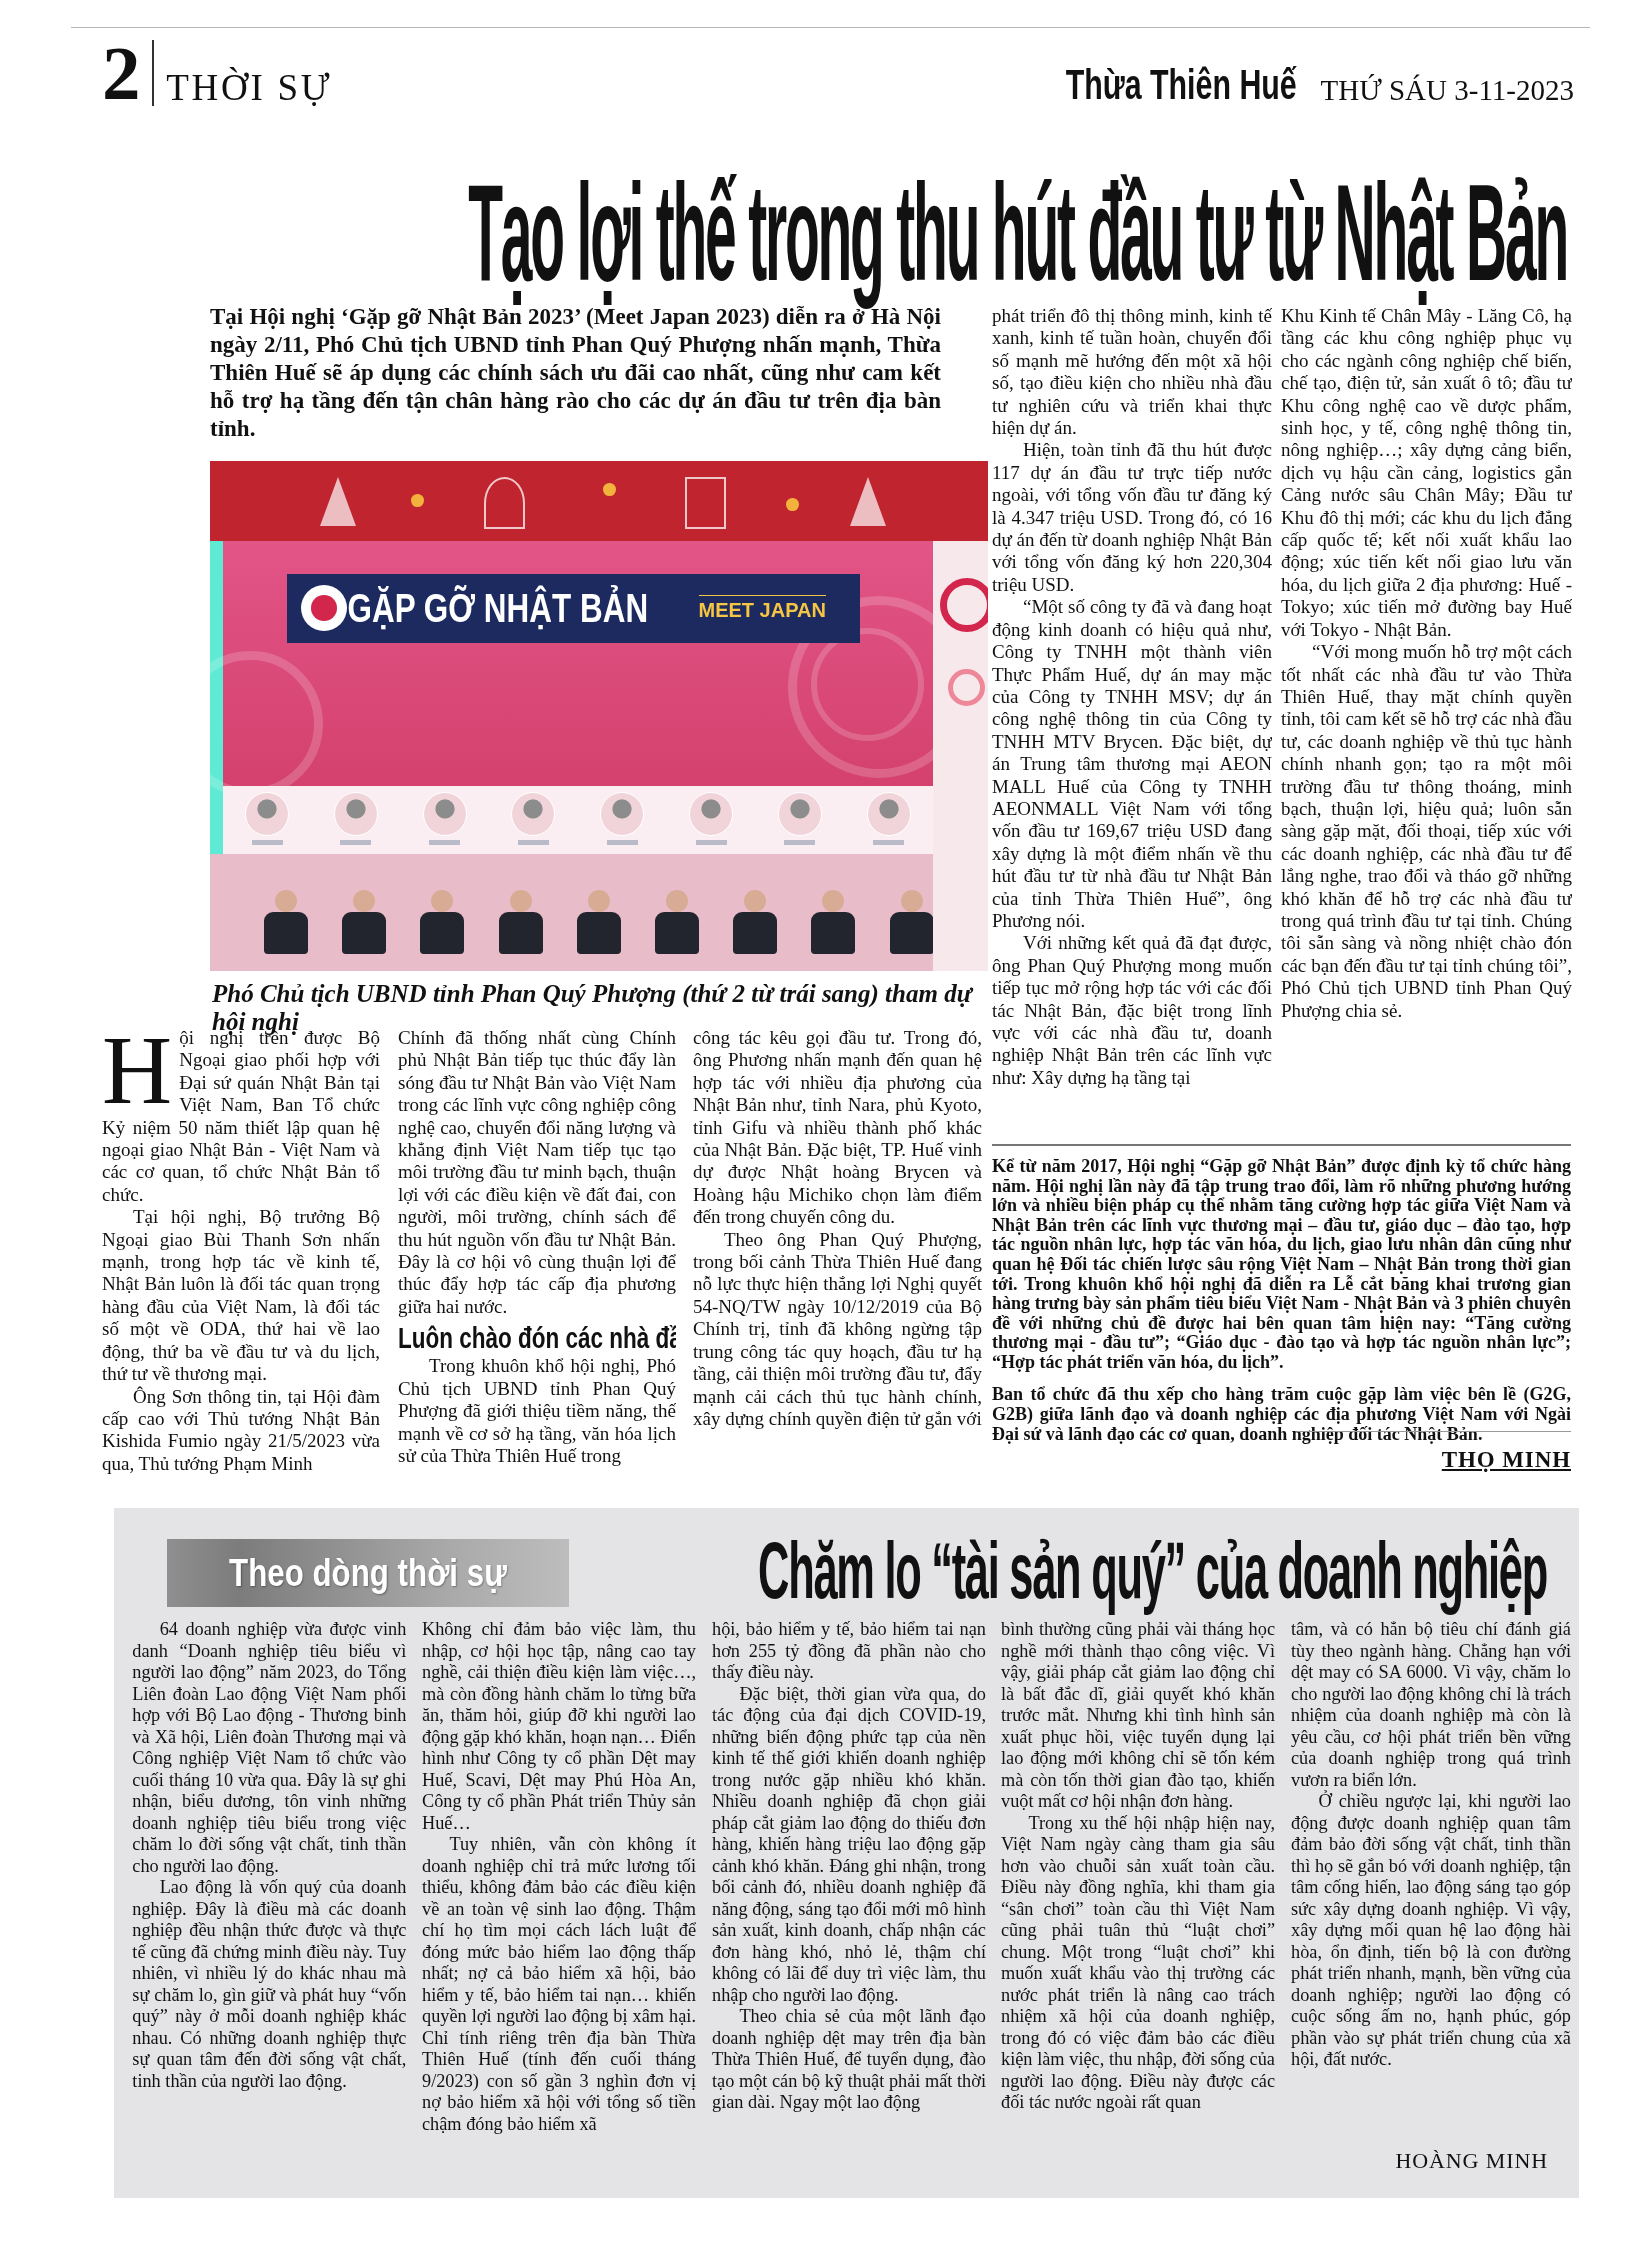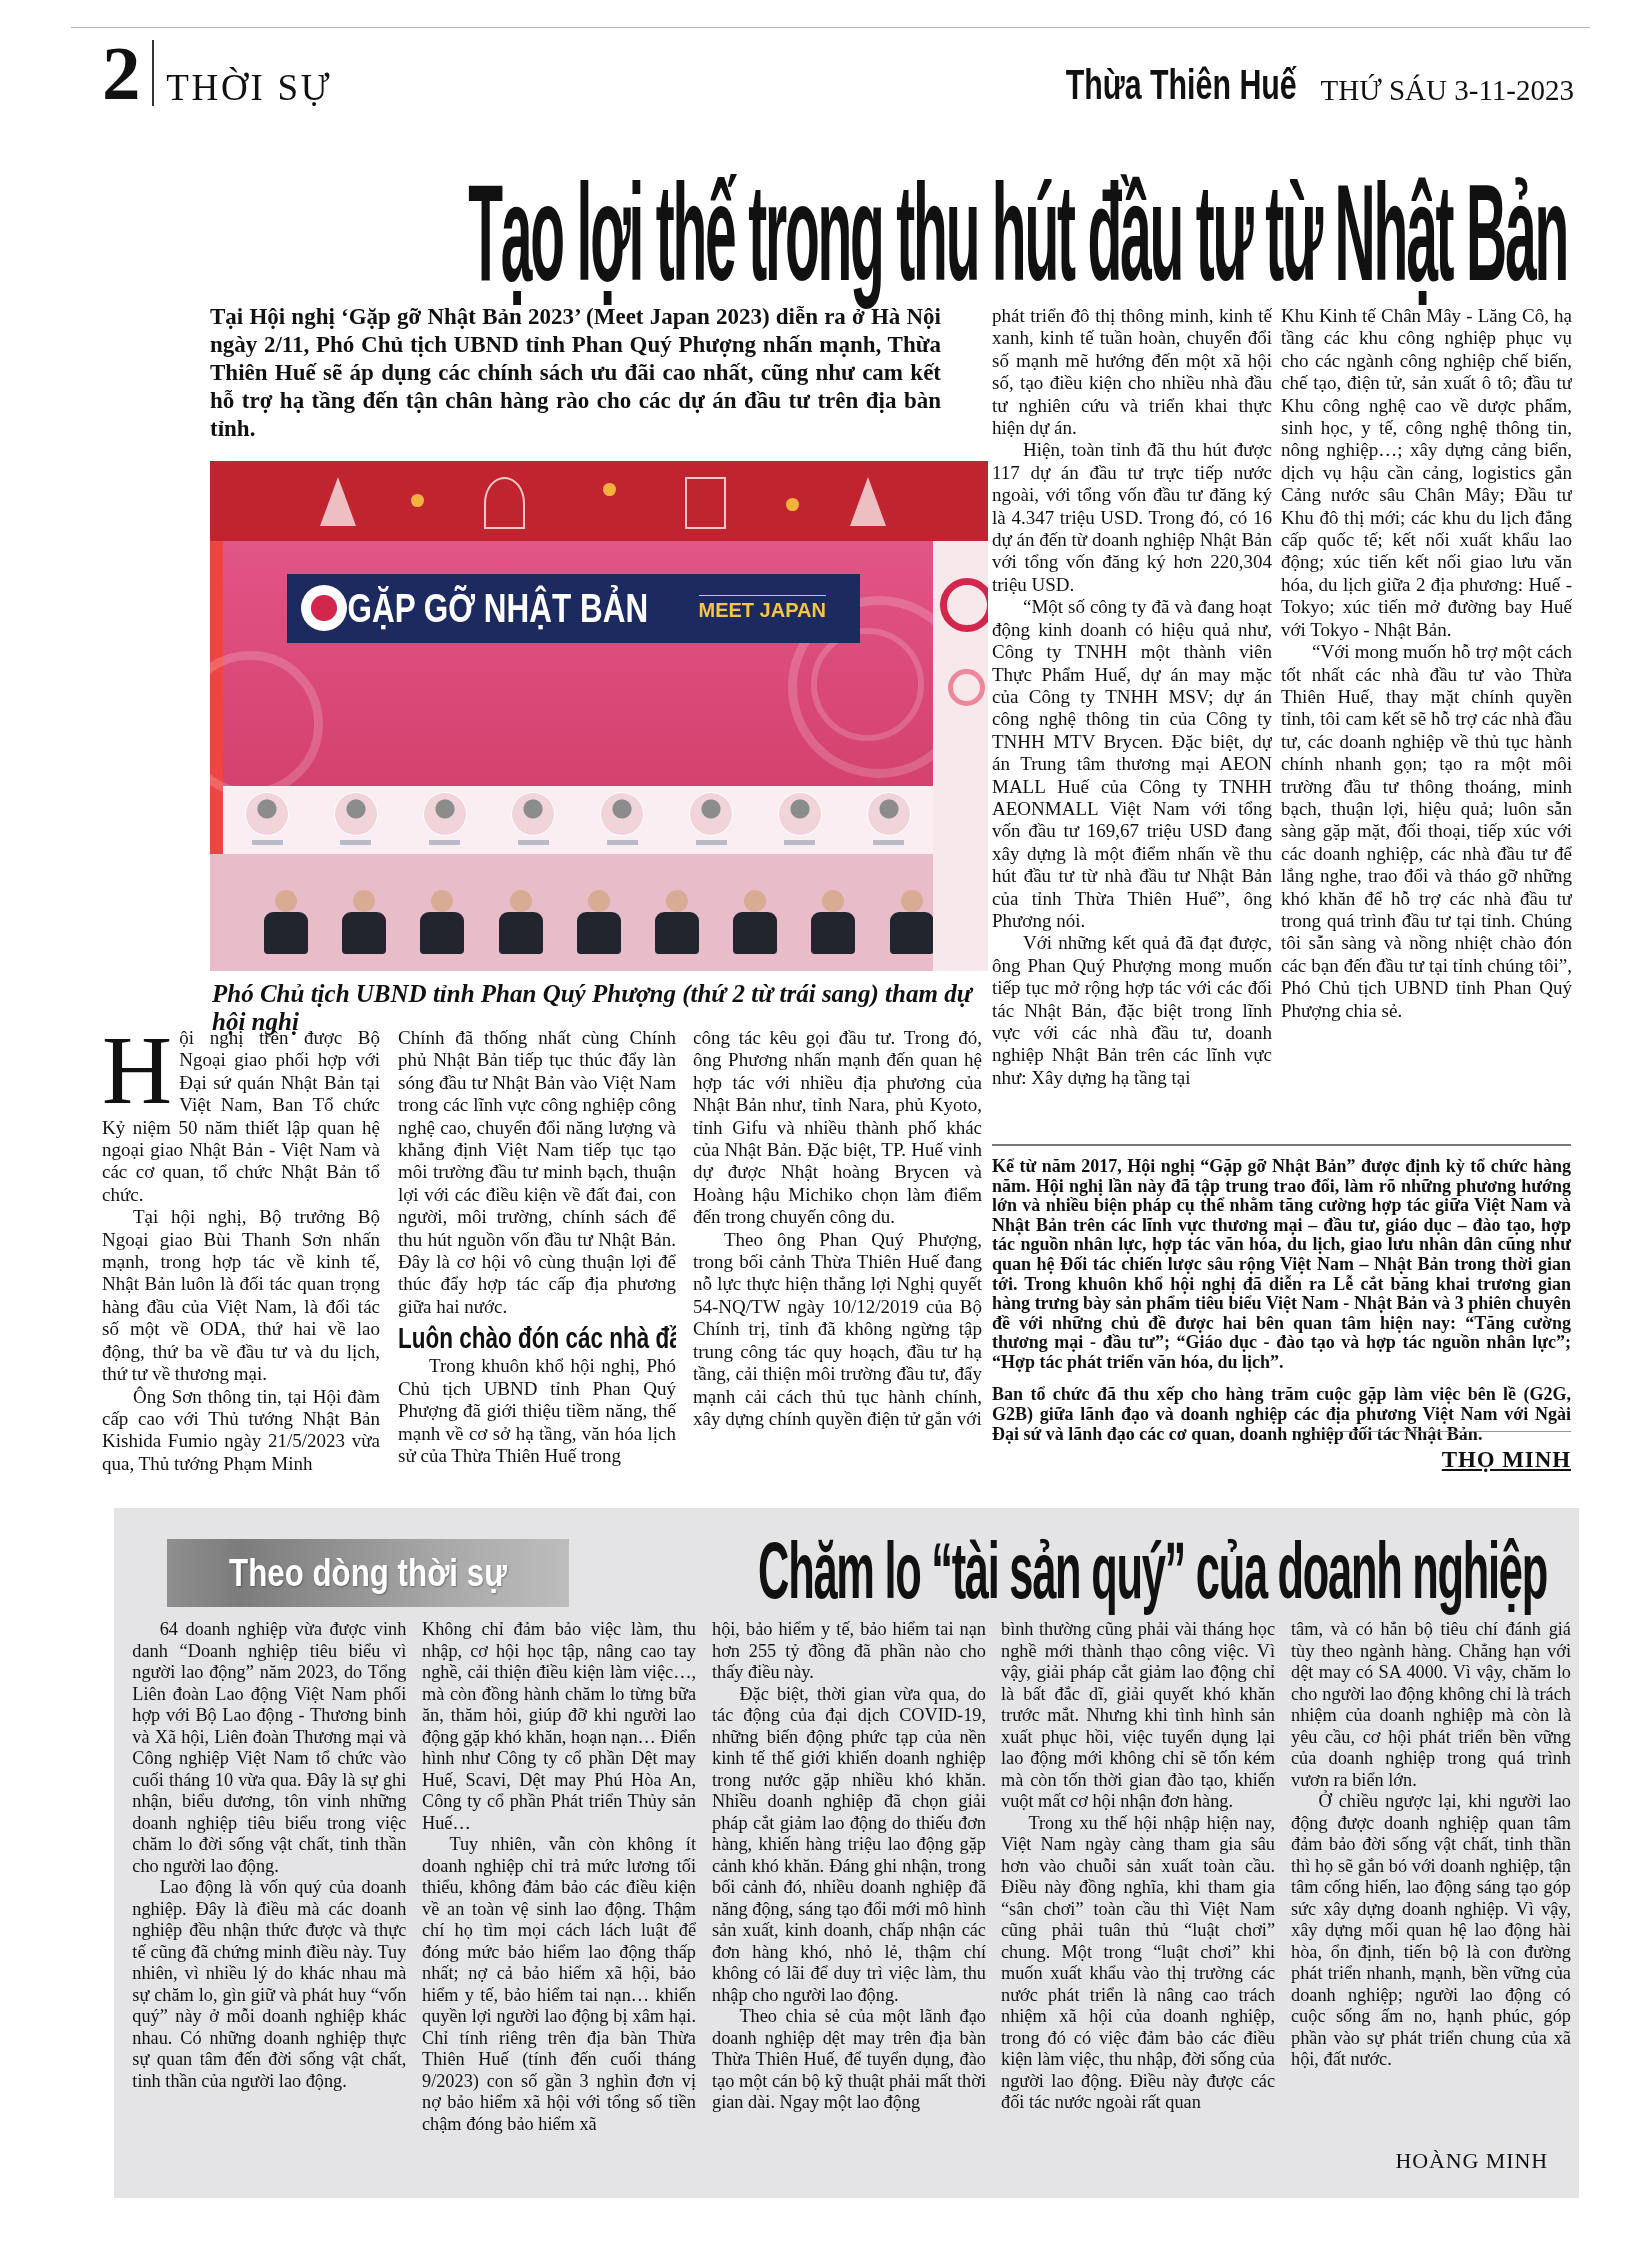--- a/index.html
+++ b/index.html
@@ -13,21 +13,21 @@
   .hdr-right{position:absolute;right:0;bottom:3.7px;display:flex;align-items:baseline;gap:24px;}
   .masthead{font-family:"Liberation Sans","DejaVu Sans",sans-serif;font-weight:bold;font-size:37px;
             transform:scale(.82,1.15);transform-origin:right bottom;white-space:nowrap;}
   .pdate{font-size:29px;white-space:nowrap;}
   
   .headline1{position:absolute;top:154px;left:102px;width:1471px;text-align:center;}
   .headline1 span{display:inline-block;font-family:"Liberation Sans","DejaVu Sans",sans-serif;font-weight:700;
                   font-size:95px;letter-spacing:-3.7px;white-space:nowrap;transform:scale(.6,1.45);transform-origin:center top;}
   .lead{position:absolute;top:303px;left:210px;width:731px;font-weight:bold;font-size:23px;line-height:28px;text-align:justify;}
   
-  .photo{position:absolute;top:461px;left:210px;width:778px;height:510px;background:#ef4444;overflow:hidden;}
+  .photo{position:absolute;top:461px;left:210px;width:778px;height:510px;background:#5eead4;overflow:hidden;}
   .ph-topband{position:absolute;top:0;left:0;right:0;height:80px;background:#c0242f;}
   .ph-sil{position:absolute;top:16.4px;width:37px;height:48px;border:2.7px solid rgba(255,255,255,.75);}
   .ph-sil.tower{border:none;width:0;height:0;border-left:18.3px solid transparent;border-right:18.3px solid transparent;border-bottom:49px solid rgba(255,255,255,.7);}
   .ph-sil.dome{border-radius:50% 50% 0 0;}
   .ph-dot{position:absolute;width:12.8px;height:12.8px;border-radius:50%;background:#f2b23c;}
   .ph-screen{position:absolute;top:80px;left:12.8px;right:55px;height:245px;background:linear-gradient(180deg,#e followsa,#d84a78);
              background:linear-gradient(180deg,#e25587,#d4416e);}
   .ph-ring{position:absolute;border-radius:50%;border:9.1px solid rgba(255,255,255,.18);}
   .ph-banner{position:absolute;top:33px;left:64px;right:73px;height:69px;background:#1c2a60;display:flex;align-items:center;justify-content:center;gap:24px;}
   .ph-banner .t1{color:#fff;font-family:"Liberation Sans",sans-serif;font-weight:bold;font-size:37px;white-space:nowrap;transform:scale(.85,1.1);}
@@ -246,21 +246,21 @@
     <div class="col2s c3">
       <p>hội, bảo hiểm y tế, bảo hiểm tai nạn hơn 255 tỷ đồng đã phần nào cho thấy điều này.</p>
       <p class="ind">Đặc biệt, thời gian vừa qua, do tác động của đại dịch COVID-19, những biến động phức tạp của nền kinh tế thế giới khiến doanh nghiệp trong nước gặp nhiều khó khăn. Nhiều doanh nghiệp đã chọn giải pháp cắt giảm lao động do thiếu đơn hàng, khiến hàng triệu lao động gặp cảnh khó khăn. Đáng ghi nhận, trong bối cảnh đó, nhiều doanh nghiệp đã năng động, sáng tạo đổi mới mô hình sản xuất, kinh doanh, chấp nhận các đơn hàng khó, nhỏ lẻ, thậm chí không có lãi để duy trì việc làm, thu nhập cho người lao động.</p>
       <p class="ind">Theo chia sẻ của một lãnh đạo doanh nghiệp dệt may trên địa bàn Thừa Thiên Huế, để tuyển dụng, đào tạo một cán bộ kỹ thuật phải mất thời gian dài. Ngay một lao động</p>
     </div>
     <div class="col2s c4">
       <p>bình thường cũng phải vài tháng học nghề mới thành thạo công việc. Vì vậy, giải pháp cắt giảm lao động chỉ là bất đắc dĩ, giải quyết khó khăn trước mắt. Nhưng khi tình hình sản xuất phục hồi, việc tuyển dụng lại lao động mới không chỉ sẽ tốn kém mà còn tốn thời gian đào tạo, khiến vuột mất cơ hội nhận đơn hàng.</p>
       <p class="ind">Trong xu thế hội nhập hiện nay, Việt Nam ngày càng tham gia sâu hơn vào chuỗi sản xuất toàn cầu. Điều này đồng nghĩa, khi tham gia “sân chơi” toàn cầu thì Việt Nam cũng phải tuân thủ “luật chơi” chung. Một trong “luật chơi” khi muốn xuất khẩu vào thị trường các nước phát triển là nâng cao trách nhiệm xã hội của doanh nghiệp, trong đó có việc đảm bảo các điều kiện làm việc, thu nhập, đời sống của người lao động. Điều này được các đối tác nước ngoài rất quan</p>
     </div>
     <div class="col2s c5">
-      <p>tâm, và có hẳn bộ tiêu chí đánh giá tùy theo ngành hàng. Chẳng hạn với dệt may có SA 4000. Vì vậy, chăm lo cho người lao động không chỉ là trách nhiệm của doanh nghiệp mà còn là yêu cầu, cơ hội phát triển bền vững của doanh nghiệp trong quá trình vươn ra biển lớn.</p>
+      <p>tâm, và có hẳn bộ tiêu chí đánh giá tùy theo ngành hàng. Chẳng hạn với dệt may có SA 6000. Vì vậy, chăm lo cho người lao động không chỉ là trách nhiệm của doanh nghiệp mà còn là yêu cầu, cơ hội phát triển bền vững của doanh nghiệp trong quá trình vươn ra biển lớn.</p>
       <p class="ind">Ở chiều ngược lại, khi người lao động được doanh nghiệp quan tâm đảm bảo đời sống vật chất, tinh thần thì họ sẽ gắn bó với doanh nghiệp, tận tâm cống hiến, lao động sáng tạo góp sức xây dựng doanh nghiệp. Vì vậy, xây dựng mối quan hệ lao động hài hòa, ổn định, tiến bộ là con đường phát triển nhanh, mạnh, bền vững của doanh nghiệp; người lao động có cuộc sống ấm no, hạnh phúc, góp phần vào sự phát triển chung của xã hội, đất nước.</p>
     </div>
 
     <div class="byline2">HOÀNG MINH</div>
   </div>
 
 </div>
 
 
 </body></html>

